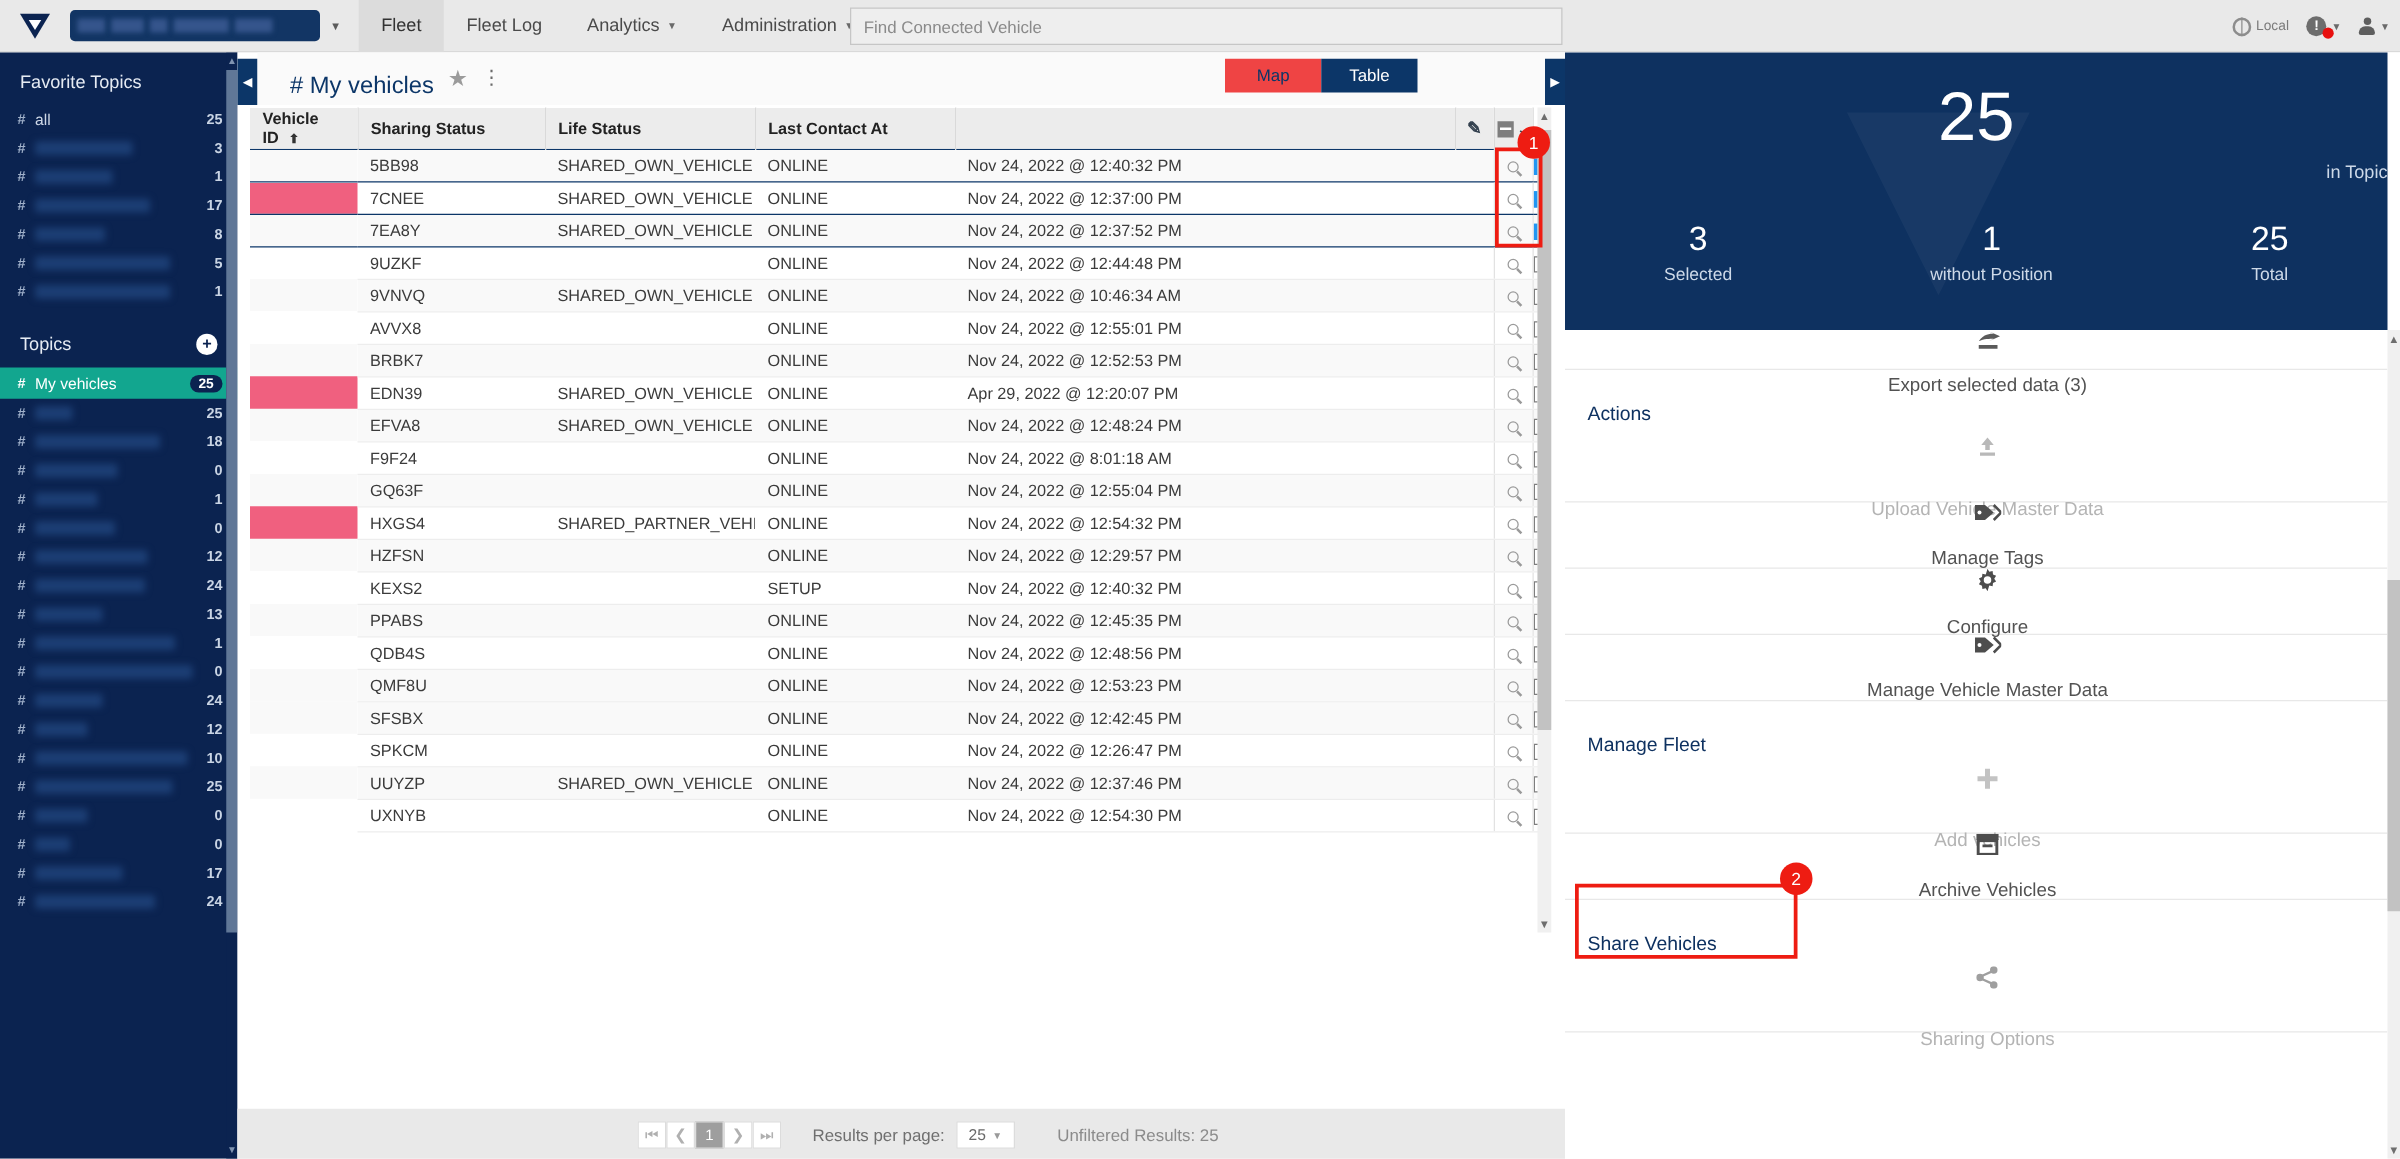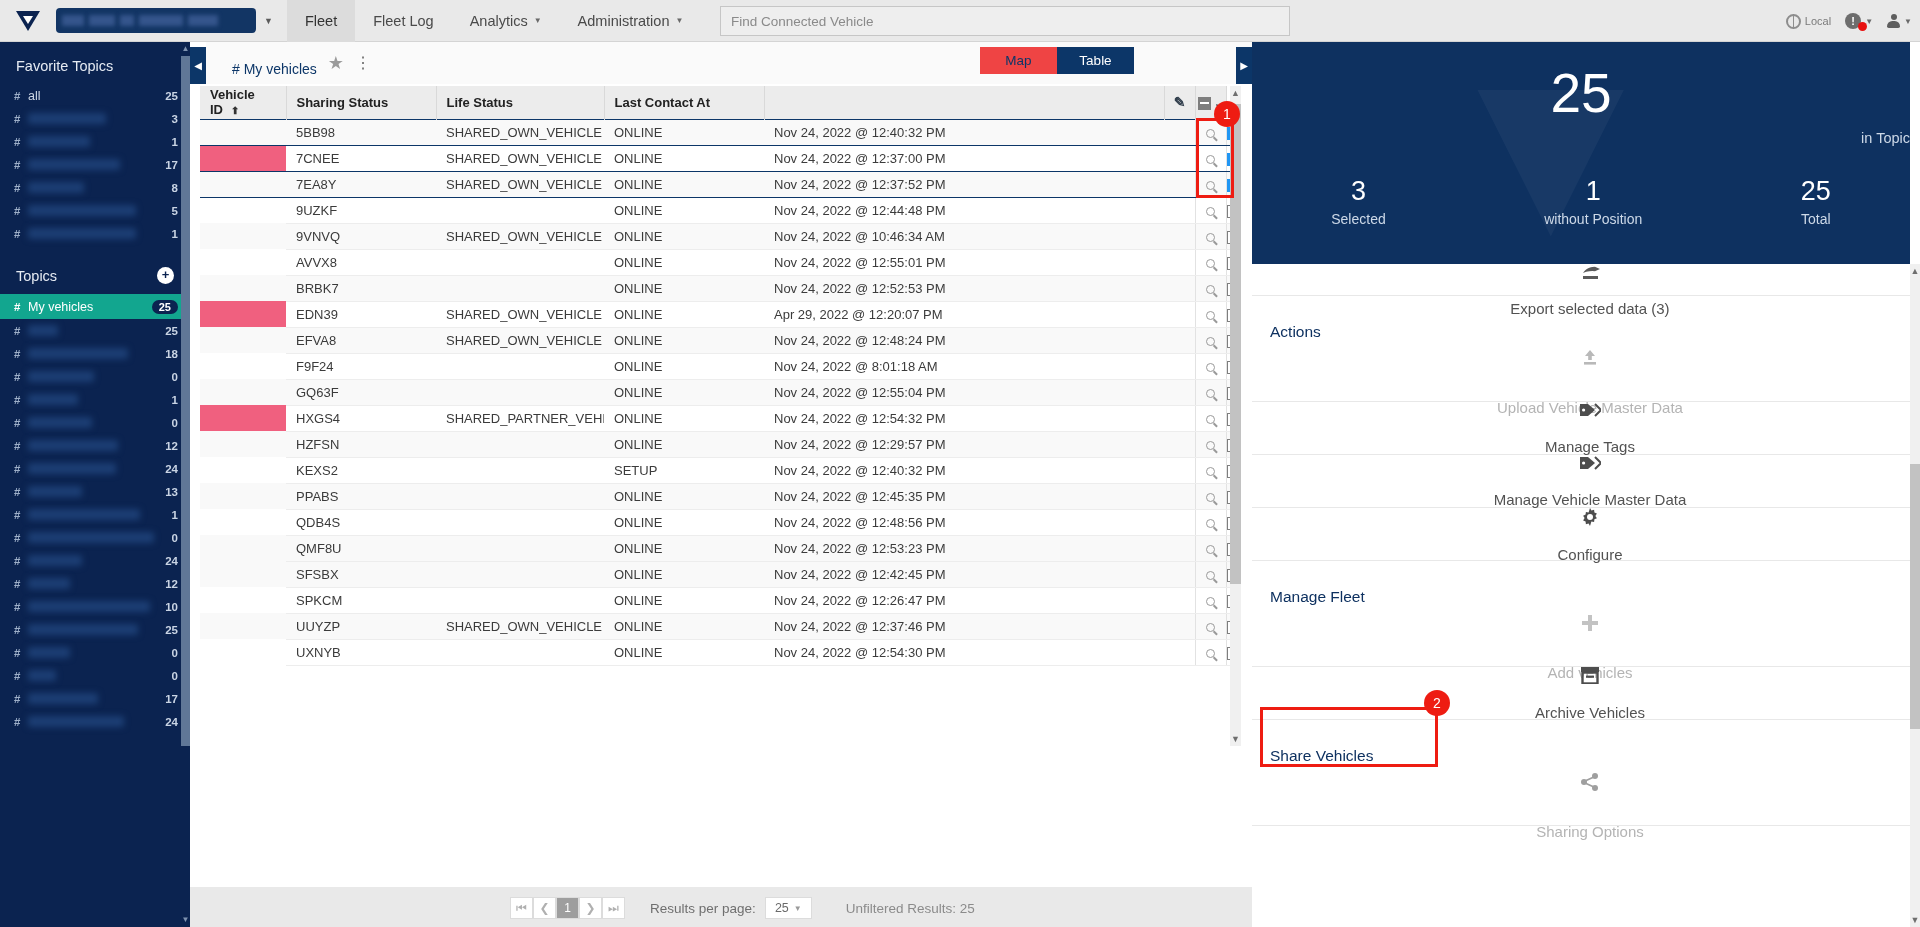--- a/index.html
+++ b/index.html
@@ -25,21 +25,21 @@
   }
   .org-blur { display: flex; gap: 5px; align-items: center; }
   .org-blur i { display: block; height: 11px; background: #35558c; border-radius: 1px; filter: blur(2.2px); }
   .org-caret { margin-left: 8px; color: #5b5b5b; font-size: 9px; }
   .navitem {
     height: 42px; padding: 0 18px; display: flex; align-items: center;
     font-size: 14.5px; color: #4a4a4a; cursor: pointer; white-space: nowrap;
   }
   .navitem.active { background: #dcdcdc; color: #333; }
   .navcaret { margin-left: 6px; font-size: 8px; color: #6a6a6a; }
-  .search-wrap { position: absolute; left: 720px; top: 6px; width: 570px; height: 30px; }
+  .search-wrap { position: absolute; left: 680px; top: 6px; width: 570px; height: 30px; }
   .search-input {
     width: 100%; height: 100%; border: 1px solid #c6c6c6; background: #eeeeee;
     padding: 0 10px; font-size: 13.5px; color: #555; font-family: "Liberation Sans", sans-serif;
   }
   .search-input::placeholder { color: #8a8a8a; }
   .top-right { position: absolute; right: 8px; top: 0; height: 42px; display: flex; align-items: center; gap: 14px; }
   .tr-item { display: flex; align-items: center; gap: 4px; font-size: 11px; color: #7b7b7b; cursor: pointer; }
   .globe-ic { width: 15px; height: 15px; border-radius: 50%; border: 2px solid #8d8d8d; position: relative; }
   .globe-ic::after { content:""; position:absolute; left: 5px; top: -2px; width: 1px; height: 15px; background: #8d8d8d; }
   .alert-ic { width: 16px; height: 16px; border-radius: 50%; background: #6d6d6d; position: relative; color: #fff; font-size: 11px; font-weight: bold; text-align: center; line-height: 16px; }
@@ -80,21 +80,21 @@
 
   .collapse-tab {
     position: absolute; left: 0px; top: 5px; width: 16px; height: 37px;
     background: #0c3668; color: #fff; display: flex; align-items: center; justify-content: center;
     font-size: 10px; cursor: pointer;
   }
   .topicbar {
     position: absolute; left: 16px; top: 0; width: 1070px; height: 42px;
     background: #fafafa; display: flex; align-items: center; padding-left: 26px; gap: 11px;
   }
-  .topic-title { font-size: 14px; color: #0c3668; margin-top: 12px; }
+  .topic-title { font-size: 19px; color: #0c3668; margin-top: 12px; }
   .star-ic { color: #9b9b9b; font-size: 18px; cursor: pointer; }
   .kebab-ic { color: #6a6a6a; font-size: 16px; letter-spacing: 0; cursor: pointer; line-height: 8px; }
 
   .viewtoggle { position: absolute; left: 790px; top: 5px; display: flex; }
   .vt-btn {
     width: 77px; height: 27px; display: flex; align-items: center; justify-content: center;
     font-size: 13.5px; cursor: pointer;
   }
   .vt-btn.off { background: #ef4444; color: #0c3668; }
   .vt-btn.on { background: #0c3668; color: #ffffff; }
@@ -763,36 +763,36 @@
                 <svg width="22" height="16" viewBox="0 0 22 16">
                   <path d="M1 2h8l7 6-7 6H1z" fill="#4d4d4d"></path>
                   <circle cx="4.6" cy="8" r="1.6" fill="#fff"></circle>
                   <path d="M16 2l6 6-6 6" stroke="#4d4d4d" stroke-width="2" fill="none"></path>
                 </svg>
               </span>
               <span>Manage Tags</span>
             </div>
             <div class="act-row">
               <span class="act-ic">
+                <svg width="18" height="18" viewBox="0 0 18 18">
+                  <path d="M9 0l1.4 2.4 2.7-.6.3 2.7 2.5 1.1-1.5 2.3 1.5 2.3-2.5 1.1-.3 2.7-2.7-.6L9 18l-1.4-2.4-2.7.6-.3-2.7-2.5-1.1L3.6 10 2.1 7.7l2.5-1.1.3-2.7 2.7.6z" fill="#4d4d4d"></path>
+                  <circle cx="9" cy="9" r="3" fill="#fff"></circle>
+                </svg>
+              </span>
+              <span>Configure</span>
+            </div>
+            <div class="act-row">
+              <span class="act-ic">
                 <svg width="22" height="16" viewBox="0 0 22 16">
                   <path d="M1 2h8l7 6-7 6H1z" fill="#4d4d4d"></path>
                   <circle cx="4.6" cy="8" r="1.6" fill="#fff"></circle>
                   <path d="M16 2l6 6-6 6" stroke="#4d4d4d" stroke-width="2" fill="none"></path>
                 </svg>
               </span>
               <span>Manage Vehicle Master Data</span>
-            </div>
-            <div class="act-row">
-              <span class="act-ic">
-                <svg width="18" height="18" viewBox="0 0 18 18">
-                  <path d="M9 0l1.4 2.4 2.7-.6.3 2.7 2.5 1.1-1.5 2.3 1.5 2.3-2.5 1.1-.3 2.7-2.7-.6L9 18l-1.4-2.4-2.7.6-.3-2.7-2.5-1.1L3.6 10 2.1 7.7l2.5-1.1.3-2.7 2.7.6z" fill="#4d4d4d"></path>
-                  <circle cx="9" cy="9" r="3" fill="#fff"></circle>
-                </svg>
-              </span>
-              <span>Configure</span>
             </div>
             <div class="act-head">
               <span>Manage Fleet</span>
             </div>
             <div class="act-row disabled">
               <span class="act-ic">
                 <svg width="18" height="18" viewBox="0 0 18 18">
                   <path d="M7 1h4v6h6v4h-6v6H7v-6H1V7h6z" fill="#c3c3c3"></path>
                 </svg>
               </span>

